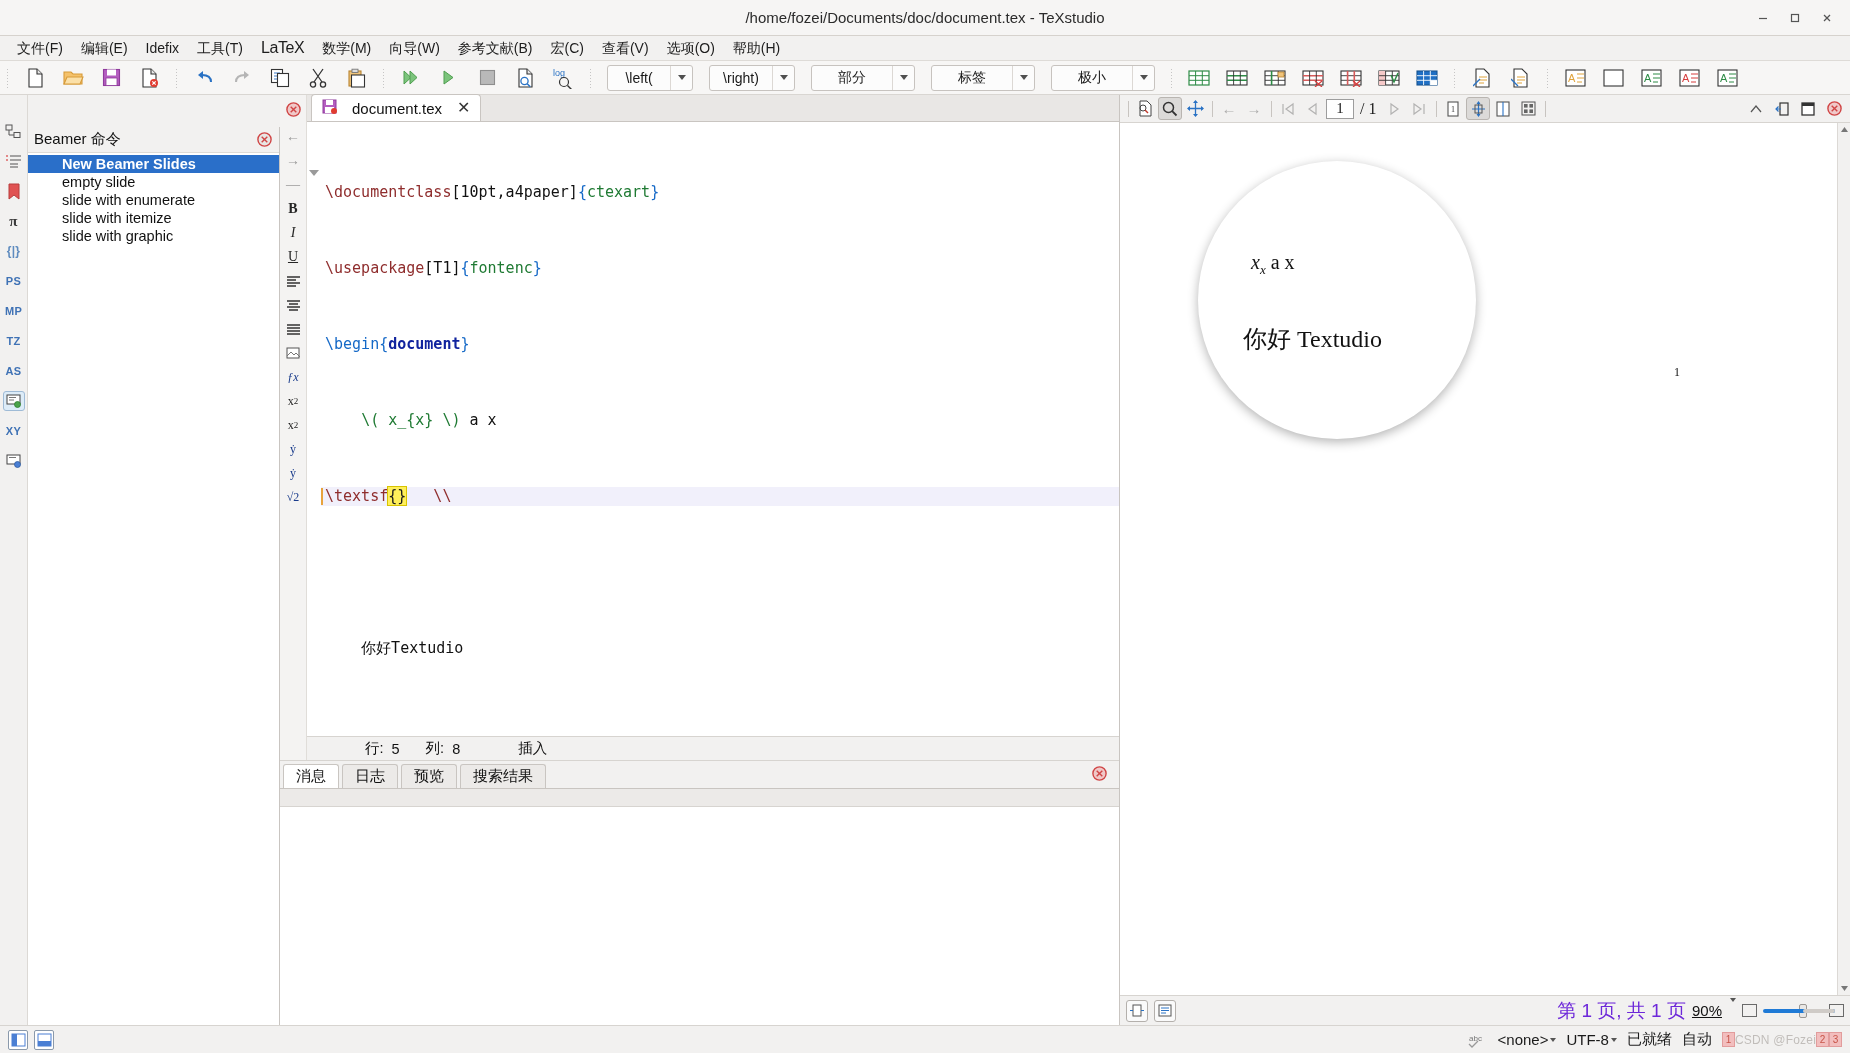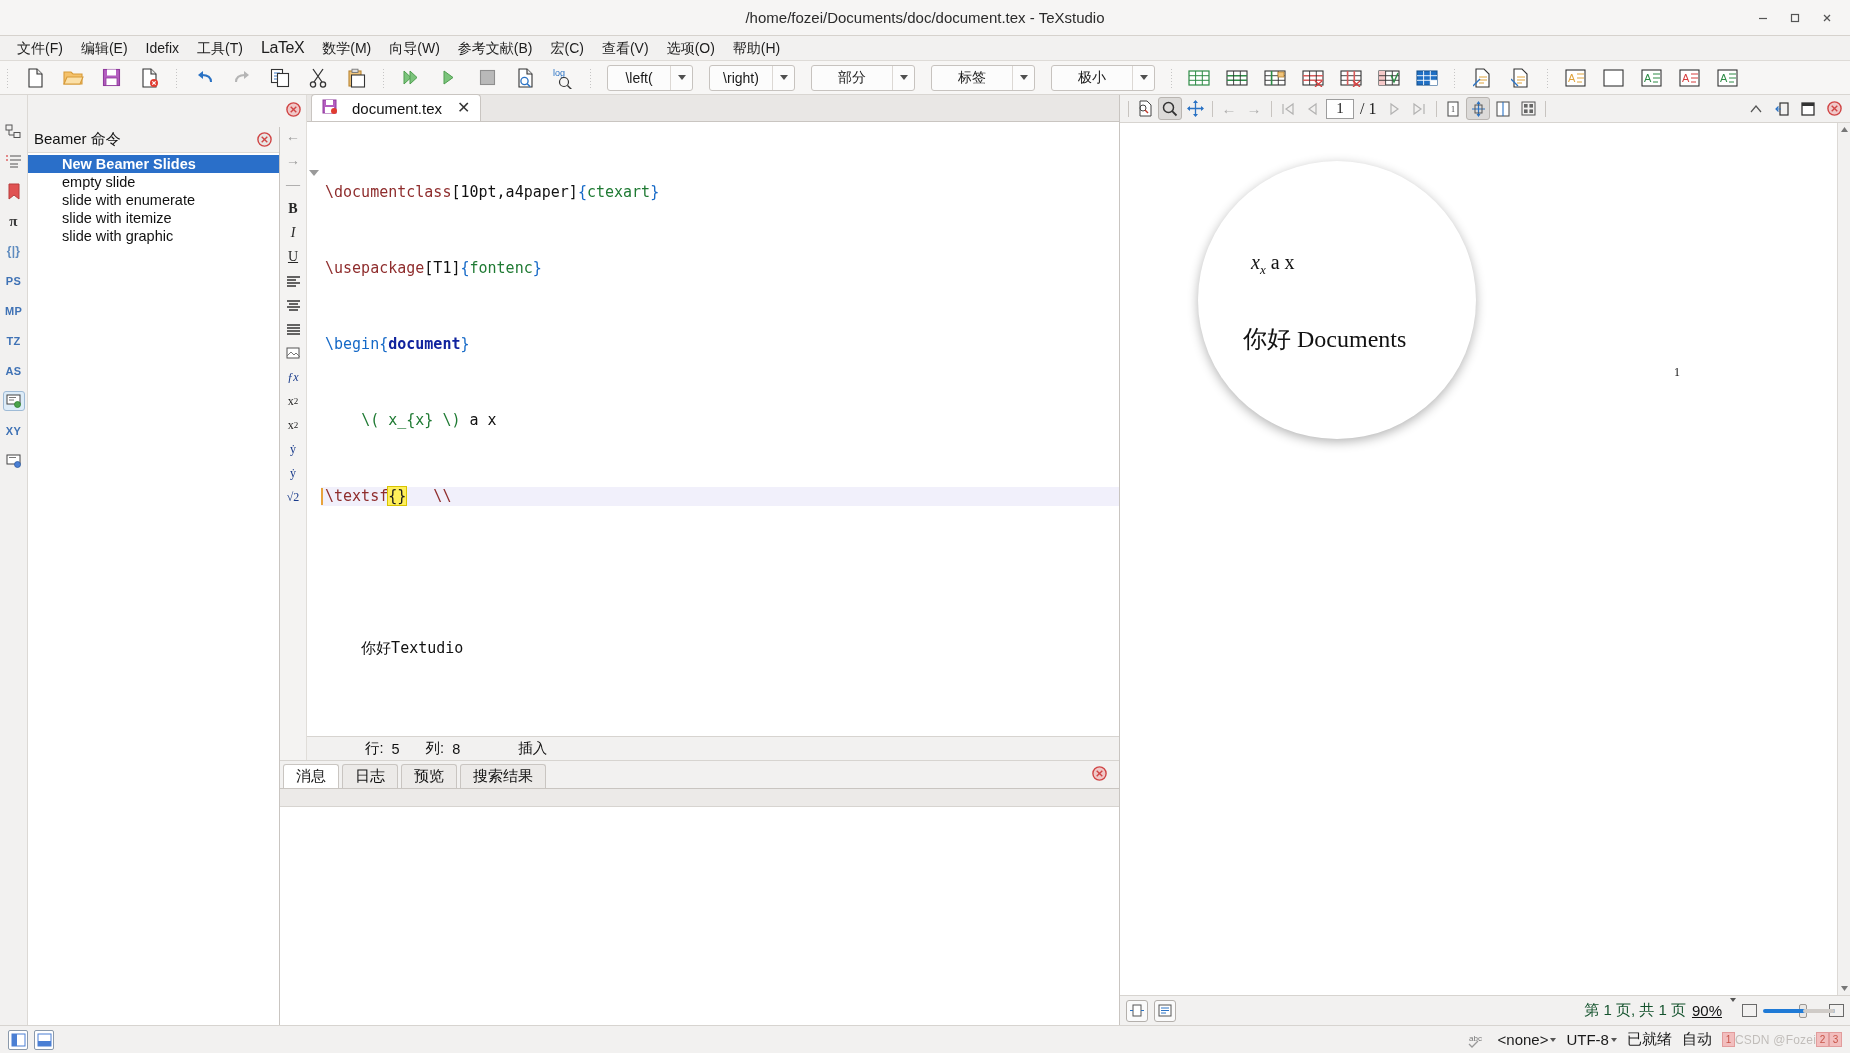--- a/index.html
+++ b/index.html
@@ -196,21 +196,21 @@
     font-size:24px; color:#111;
   }
   .pg-num { position:absolute; left:554px; top:242px; font-family:"Liberation Serif", serif; font-size:12px; color:#111; }
 
   .pdf-status {
     height:30px; background:#f2f1f0; border-top:1px solid #d7d4d0;
     display:flex; align-items:center; padding:0 6px; gap:6px; flex:none;
   }
   .ps-btn { width:22px;height:22px;border:1px solid #b4b0ac;border-radius:3px;background:#fafafa;
             display:flex;align-items:center;justify-content:center; }
-  .ps-pages { margin-left:auto; font-size:15px; color:#14532d; }
+  .ps-pages { margin-left:auto; font-size:19px; color:#6d28d9; }
   .ps-zoom { font-size:15px; color:#111;text-decoration:underline; }
   .tiny-caret { width:0;height:0;border-left:3.5px solid transparent;border-right:3.5px solid transparent;border-top:4px solid #555; margin-left:2px;}
   .zslider { display:flex; align-items:center; gap:0; }
   .ztrack { width:72px; height:4px; background:#1f7ad6; border-radius:2px; position:relative; }
   .ztrack .rest { position:absolute; left:40px; right:0; top:0; bottom:0; background:#cfcbc7; border-radius:2px; }
   .zhandle { width:8px; height:14px; background:#e9e7e5; border:1px solid #9b9793; border-radius:2px; margin-left:-4px; }
   .icon-sq { width:15px;height:13px;border:1px solid #6a6a6a; }
 
   
   .statusbar {
@@ -810,21 +810,21 @@
                 <circle cx="7.5" cy="7.5" r="6.6" fill="#f0c8c8" stroke="#d04545" stroke-width="1.4"></circle>
                 <path d="M4.7 4.7l5.6 5.6M10.3 4.7l-5.6 5.6" stroke="#d04545" stroke-width="1.4"></path>
               </svg>
           </div>
         </div>
       </div>
 
       <div class="pdf-view">
         <div class="slide-circle"></div>
         <div class="slide-math"><i>x</i><span class="sub"><i>x</i></span><span> a x</span></div>
-        <div class="slide-text">你好 Documents</div>
+        <div class="slide-text">你好 Textudio</div>
         <div class="pg-num">1</div>
 
         <div class="pdf-scroll">
           <div class="up">
             <svg width="9" height="7" viewBox="0 0 9 7">
                 <path d="M4.5 1l3.5 5H1z" fill="#777"></path>
               </svg>
           </div>
           <div class="dn" style="position:absolute;bottom:0;left:0;right:0;">
             <svg width="9" height="7" viewBox="0 0 9 7">

